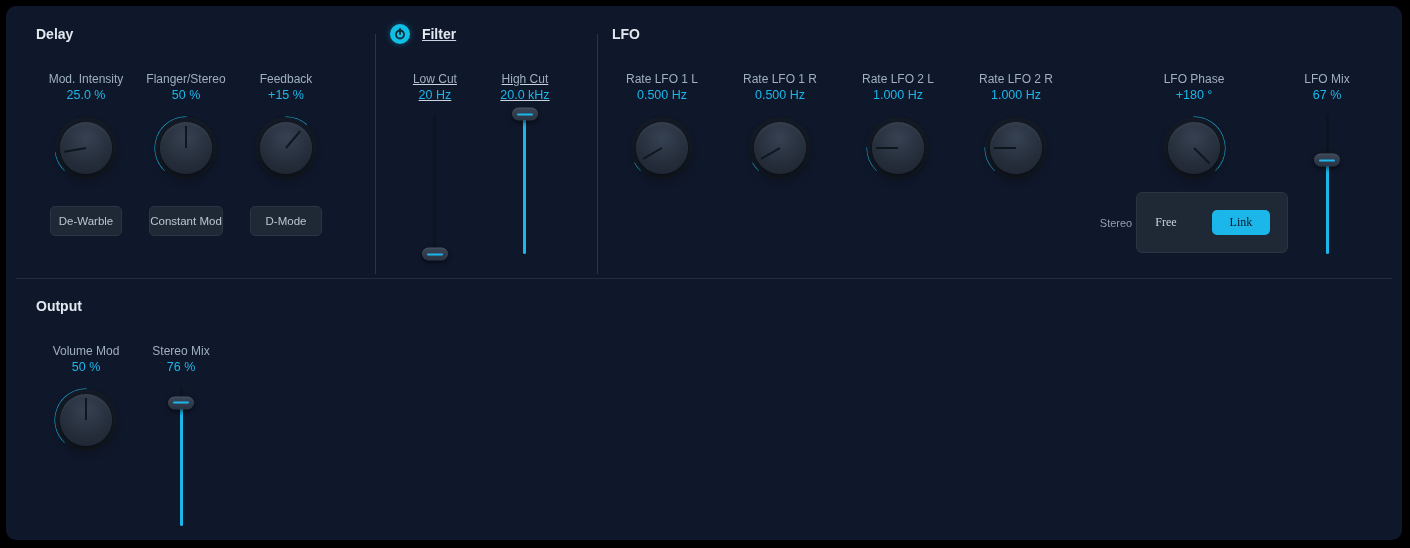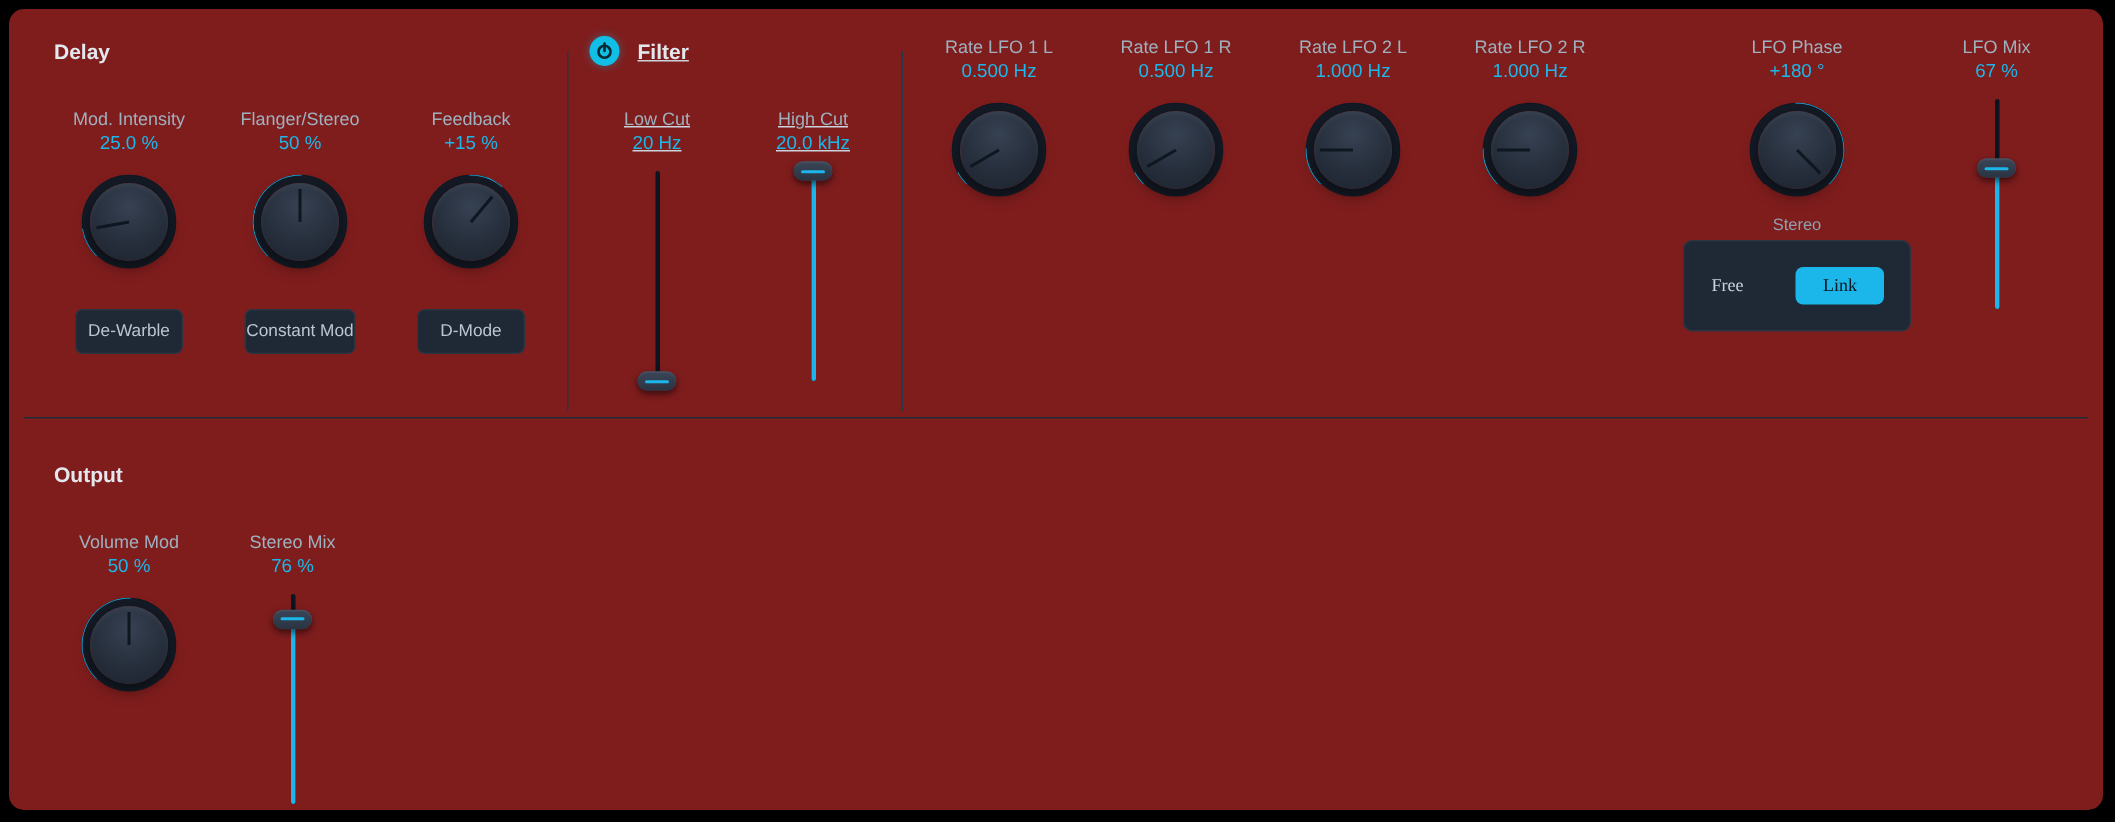--- a/index.html
+++ b/index.html
@@ -4,21 +4,21 @@
 <style>
   * { box-sizing: border-box; margin: 0; padding: 0; }
   body {
     background: #000;
     font-family: -apple-system, BlinkMacSystemFont, "Segoe UI", Helvetica, Arial, sans-serif;
     width: 1410px;
     height: 548px;
     overflow: hidden;
   }
   .panel {
-    background: #7f1d1d;
+    background: #0f172a;
     border-radius: 10px;
     width: 1396px;
     height: 534px;
     margin: 6px;
     padding: 18px 30px;
     position: relative;
     color: #c9d4de;
   }
   .row {
     display: flex;
@@ -40,21 +40,21 @@
   }
   .divider {
     width: 1px;
     height: 240px;
     background: #2a3442;
     margin: 10px 14px 0 14px;
     flex: 0 0 1px;
   }
   .controls {
     display: flex;
-    gap: 14px;
+    gap: 0;
   }
   .control {
     display: flex;
     flex-direction: column;
     align-items: center;
     width: 100px;
   }
   .control.narrow { width: 90px; }
   .control .label {
     font-size: 12px;
@@ -154,21 +154,21 @@
     align-items: center;
     justify-content: center;
     cursor: pointer;
     box-shadow: 0 0 6px rgba(17,191,230,0.4);
   }
   .power-btn svg { display: block; }
   
   .stereo-group {
     margin-top: 12px;
     display: flex;
-    flex-direction: column;
+    flex-direction: row;
     align-items: center;
     gap: 4px;
   }
   .stereo-label {
     font-size: 11px;
     color: #90a0b0;
   }
   .segment {
     display: flex;
     background: #1f2835;
@@ -194,21 +194,21 @@
   }
   .hr {
     position: absolute;
     left: 10px; right: 10px;
     top: 272px;
     height: 1px;
     background: #232c39;
   }
   .output-row {
     position: absolute;
-    top: 300px;
+    top: 290px;
     left: 30px;
   }
 </style>
 </head>
 <body>
 
 <div class="panel">
   <div class="row">
 
     <div class="section" style="width:345px;">
@@ -291,20 +291,21 @@
                 <div class="slider-thumb" style="bottom: 100%;"></div>
               </div>
             </div>
         </div>
       </div>
     </div>
 
     <div class="divider"></div>
 
     <div class="section" style="flex:1;">
+      <div class="section-title">LFO</div>
       <div class="controls" style="gap:18px;">
         <div class="control">
           <span class="label">Rate LFO 1 L</span>
           <span class="value">0.500 Hz</span>
           <div class="knob-wrap">
               <svg width="64" height="64" viewBox="0 0 64 64">
                 <path d="M 10.78679656440357 53.21320343559643 A 30 30 0 1 1 53.21320343559643 53.21320343559643" stroke="#0f1824" stroke-width="3" fill="none" stroke-linecap="round"></path>
                 <path d="M 10.78679656440357 53.21320343559643 A 30 30 0 0 1 6.019237886466843 47" stroke="#1cb7ea" stroke-width="3" fill="none" stroke-linecap="round"></path>
               </svg>
               <div class="knob-body">

